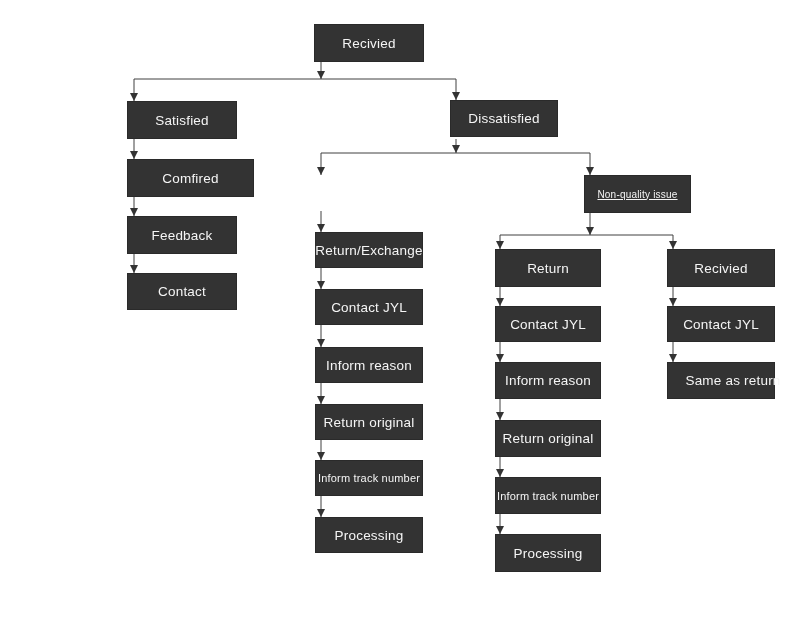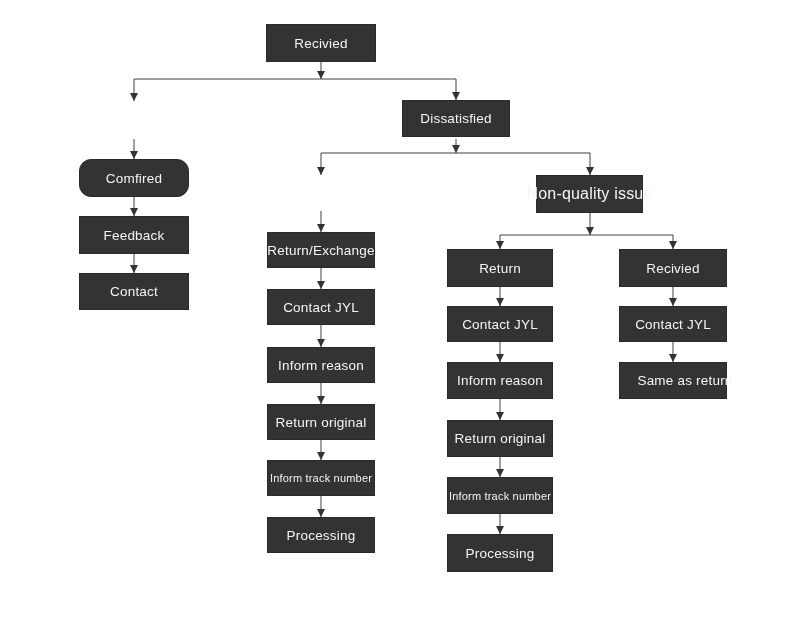--- a/index.html
+++ b/index.html
@@ -26,28 +26,29 @@
     color: #f5f5f5;
     display: flex;
     align-items: center;
     justify-content: center;
     font-size: 13.5px;
     letter-spacing: 0.2px;
     box-sizing: border-box;
     border: 1px solid #2a2a2a;
     white-space: nowrap;
     text-align: center;
+    margin-left: 48px;
   }
   .node.small { font-size: 11px; }
-  .node.msmall { font-size: 16px; }
+  .node.msmall { font-size: 10px; text-decoration: underline; }
 
   
   .p-received          { left: 266px; top: 24px;  width: 110px; height: 38px; }
   .p-satisfied         { left: 79px;  top: 101px; width: 110px; height: 38px; }
-  .p-comfired          { left: 79px;  top: 159px; width: 110px; height: 38px; border-radius: 12px; }
+  .p-comfired          { left: 79px;  top: 159px; width: 127px; height: 38px; }
   .p-feedback          { left: 79px;  top: 216px; width: 110px; height: 38px; }
   .p-finish            { left: 79px;  top: 273px; width: 110px; height: 37px; }
   .p-dissatisfied      { left: 402px; top: 100px; width: 108px; height: 37px; }
   .p-quality-issue     { left: 267px; top: 175px; width: 108px; height: 36px; }
   .p-return-exchange   { left: 267px; top: 232px; width: 108px; height: 36px; }
   .p-contact-q         { left: 267px; top: 289px; width: 108px; height: 36px; }
   .p-inform-reason-q   { left: 267px; top: 347px; width: 108px; height: 36px; }
   .p-return-original-q { left: 267px; top: 404px; width: 108px; height: 36px; }
   .p-inform-track-q    { left: 267px; top: 460px; width: 108px; height: 36px; }
   .p-processing-q      { left: 267px; top: 517px; width: 108px; height: 36px; }
@@ -106,20 +107,21 @@
       <path d="M500,399 V420" marker-end="url(#ah)"></path>
       <path d="M500,457 V477" marker-end="url(#ah)"></path>
       <path d="M500,514 V534" marker-end="url(#ah)"></path>
 
       <path d="M673,287 V306" marker-end="url(#ah)"></path>
       <path d="M673,342 V362" marker-end="url(#ah)"></path>
     </g>
   </svg>
 
   <div class="node p-received">Recivied</div>
+  <div class="node p-satisfied">Satisfied</div>
   <div class="node p-comfired">Comfired</div>
   <div class="node p-feedback">Feedback</div>
   <div class="node p-finish">Contact</div>
   <div class="node p-dissatisfied">Dissatisfied</div>
 
   <div class="node p-return-exchange">Return/Exchange</div>
   <div class="node p-contact-q">Contact JYL</div>
   <div class="node p-inform-reason-q">Inform reason</div>
   <div class="node p-return-original-q">Return original</div>
   <div class="node small p-inform-track-q">Inform track number</div>

